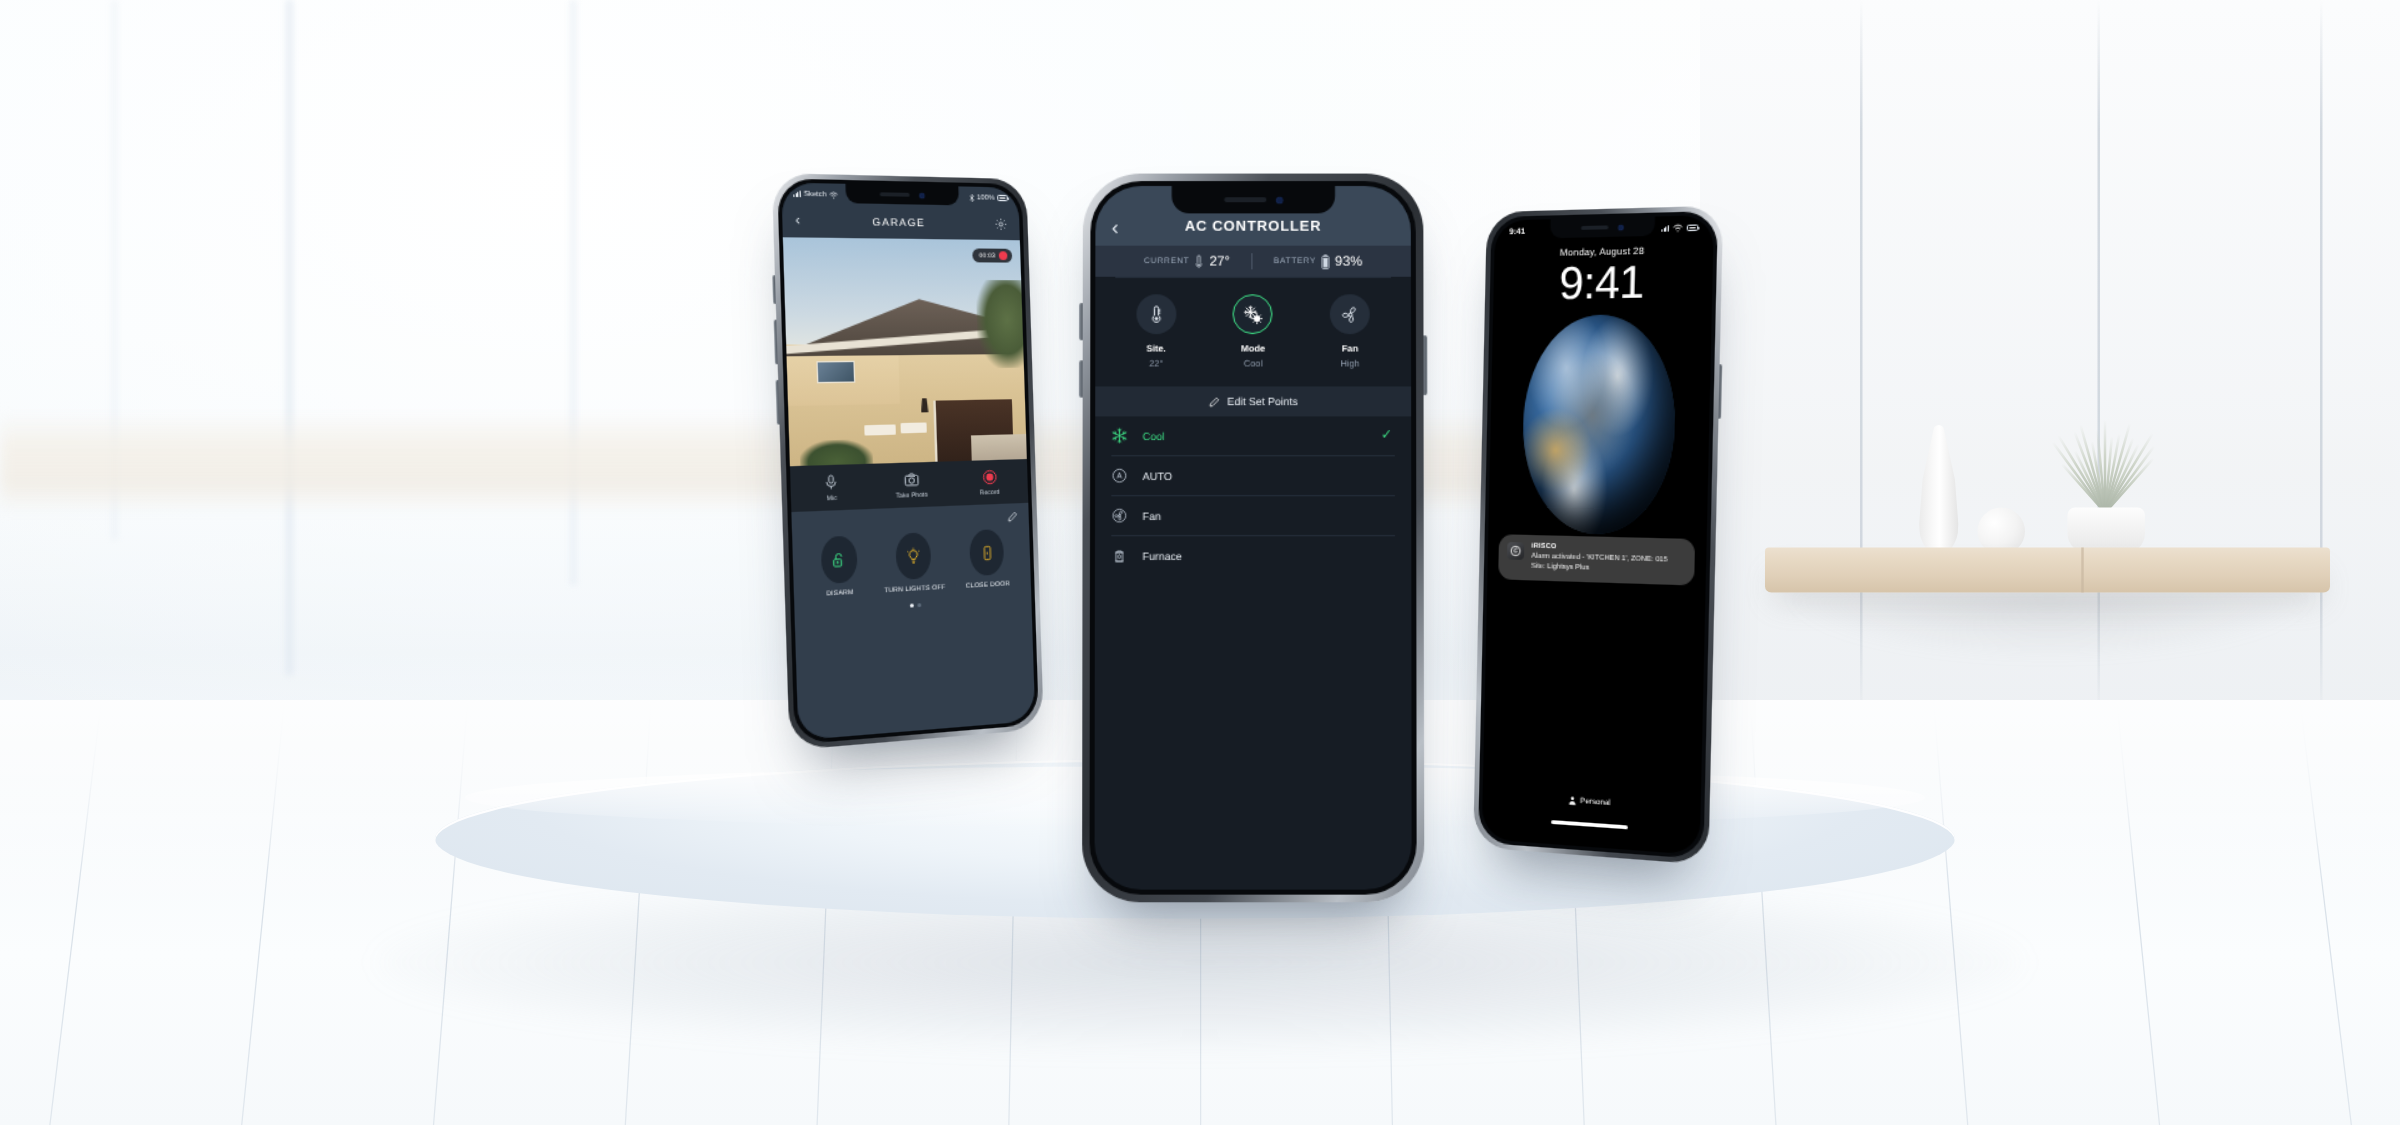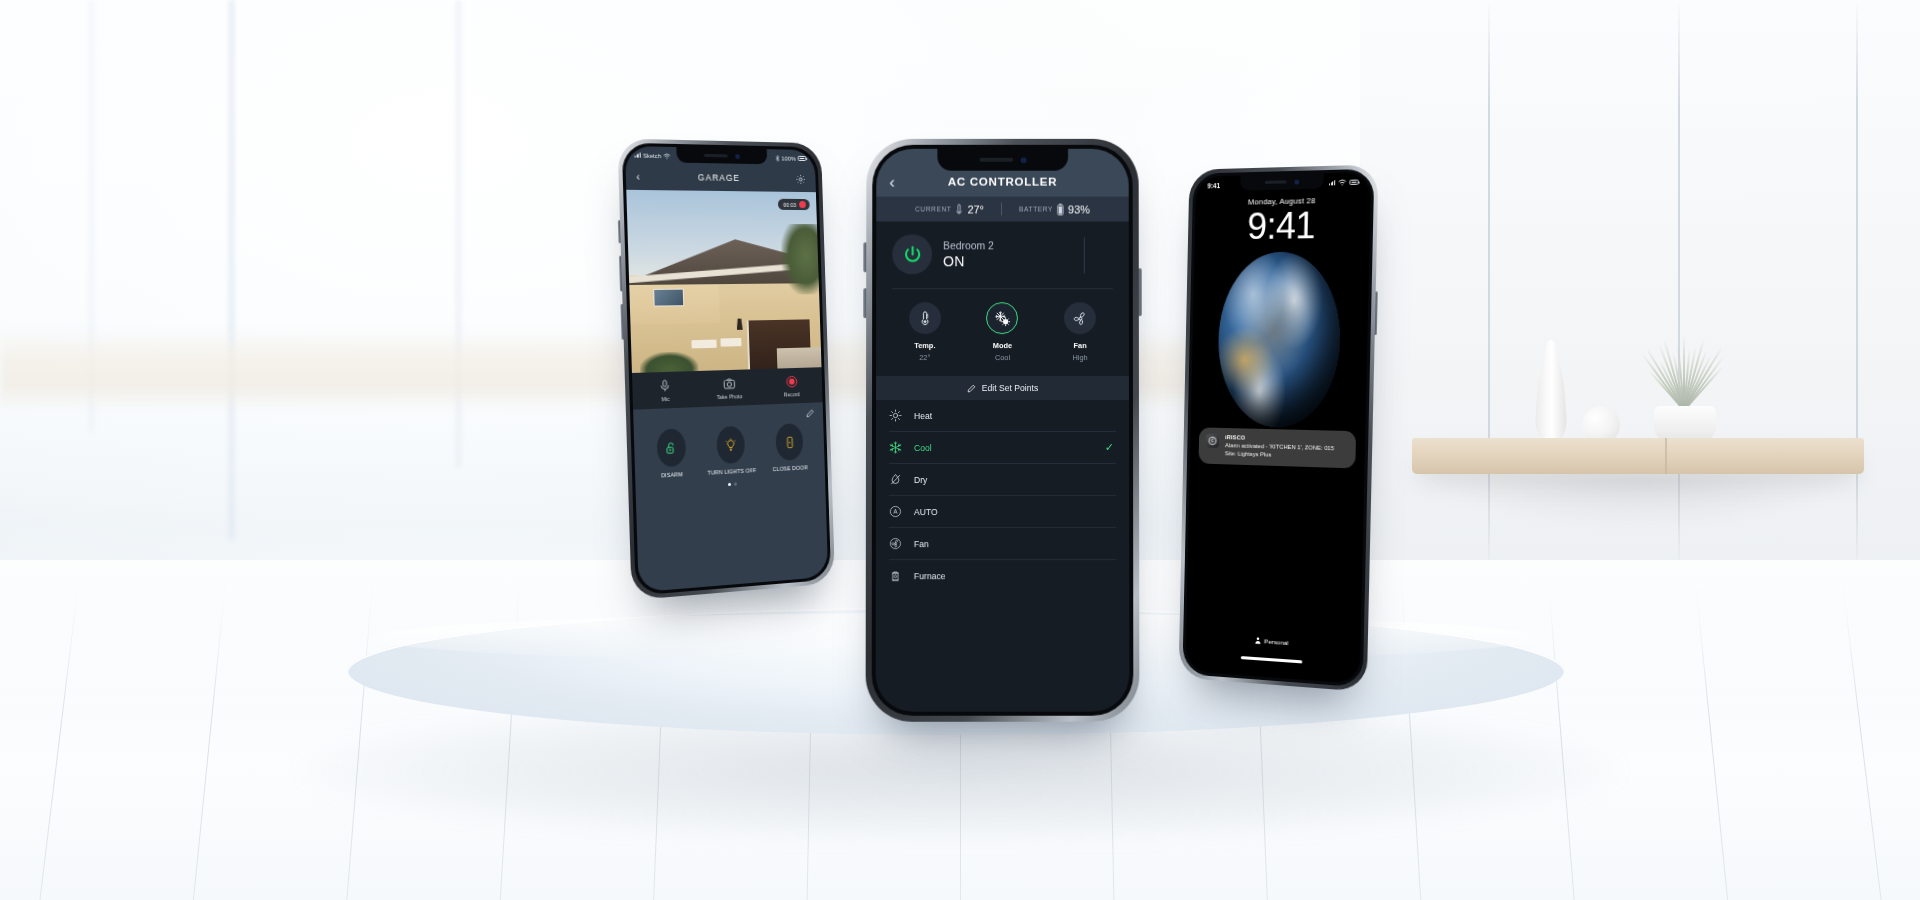--- a/index.html
+++ b/index.html
@@ -717,47 +717,34 @@
               <span class="k">BATTERY</span>
               <svg width="7" height="12" viewBox="0 0 10 18" fill="none" stroke="#cfd8e3" stroke-width="1.2">
                 <rect x="1" y="2.2" width="8" height="15" rx="1.4"></rect>
                 <path d="M3.6 2.2V.9h2.8v1.3"></path>
                 <rect x="2.4" y="4" width="5.2" height="11.6" rx=".7" fill="#cfd8e3" stroke="none"></rect>
               </svg>
               <span class="v">93%</span>
             </div>
           </div>
 
-          <div class="c-power-row">
-            <div class="c-power-btn">
-              <svg width="21" height="21" viewBox="0 0 24 24" fill="none" stroke="#12e06a" stroke-width="2.3" stroke-linecap="round">
-                <path d="M12 3.2v8.4"></path>
-                <path d="M6.6 6.1a7.6 7.6 0 1 0 10.8 0"></path>
-              </svg>
-            </div>
-            <div class="c-power-txt">
-              <div class="room">Bedroom 2</div>
-              <div class="state">ON</div>
-            </div>
-            <div class="c-vdiv"></div>
-          </div>
 
           <div class="c-hr"></div>
 
           <div class="c-modes-row">
 
             <div class="c-mode">
               <div class="c-mode-ic">
                 <svg width="16" height="16" viewBox="0 0 24 24" fill="none" stroke="#dde4ec" stroke-width="1.5">
                   <path d="M12 2.6a2.4 2.4 0 0 0-2.4 2.4v8.6a4.4 4.4 0 1 0 4.8 0V5A2.4 2.4 0 0 0 12 2.6z"></path>
                   <circle cx="12" cy="17.4" r="2.1" fill="#dde4ec" stroke="none"></circle>
                   <path d="M15.2 6.4h1.6M15.2 8.6h1.6M15.2 10.8h1.6"></path>
                 </svg>
               </div>
-              <span class="name">Temp.</span>
+              <span class="name">Site.</span>
               <span class="val">22°</span>
             </div>
 
             <div class="c-mode">
               <div class="c-mode-ic active">
                 <svg width="17" height="17" viewBox="0 0 24 24" fill="none" stroke="#ffffff" stroke-width="1.3" stroke-linecap="round">
                   <path d="M9 2.5v13M2.5 9h13M4.3 4.3l9.2 9.2M13.5 4.3L4.3 13.5"></path>
                   <path d="M9 4.9L7.4 3.4M9 4.9l1.6-1.5M4.9 9L3.4 7.4M4.9 9l-1.5 1.6M13.1 9l1.5-1.6M13.1 9l1.5 1.6M9 13.1l-1.6 1.5M9 13.1l1.6 1.5"></path>
                   <circle cx="16.4" cy="16.4" r="3.6" fill="#ffffff" stroke="none"></circle>
                   <path d="M16.4 10.8v1.2M16.4 20.8v1.2M10.8 16.4h1.2M20.8 16.4h1.2M12.5 12.5l.9.9M19.4 19.4l.9.9M20.3 12.5l-.9.9M13.4 19.4l-.9.9"></path>
@@ -784,52 +771,34 @@
 
           <div class="c-edit">
             <svg class="pen" viewBox="0 0 24 24" fill="none" stroke="currentColor" stroke-width="2">
               <path d="M16.5 3.2l4.3 4.3L8 20.3l-5 .7.7-5z"></path>
             </svg>
             <span class="lbl">Edit Set Points</span>
           </div>
 
           <div class="c-list">
 
-            <div class="c-li">
-              <span class="ico">
-                <svg viewBox="0 0 24 24" fill="none" stroke="currentColor" stroke-width="1.5" stroke-linecap="round" width="13" height="13">
-                  <circle cx="12" cy="12" r="4"></circle>
-                  <path d="M12 1.8v2.6M12 19.6v2.6M1.8 12h2.6M19.6 12h2.6M4.8 4.8l1.9 1.9M17.3 17.3l1.9 1.9M19.2 4.8l-1.9 1.9M6.7 17.3l-1.9 1.9"></path>
-                </svg>
-              </span>
-              <span class="lbl">Heat</span>
-            </div>
 
             <div class="c-li sel">
               <span class="ico">
                 <svg viewBox="0 0 24 24" fill="none" stroke="currentColor" stroke-width="1.5" stroke-linecap="round" width="13" height="13">
                   <path d="M12 1.8v20.4M2.2 6.9l19.6 10.2M21.8 6.9L2.2 17.1"></path>
                   <path d="M12 5.4L9.4 2.9M12 5.4l2.6-2.5M12 18.6l-2.6 2.5M12 18.6l2.6 2.5"></path>
                   <path d="M6.6 9.1L3.1 8.6M6.6 9.1L5.6 5.7M17.4 14.9l3.5.5M17.4 14.9l1 3.4"></path>
                   <path d="M17.4 9.1l3.5-.5M17.4 9.1l1-3.4M6.6 14.9l-3.5.5M6.6 14.9l-1 3.4"></path>
                 </svg>
               </span>
               <span class="lbl">Cool</span>
               <span class="check">✓</span>
             </div>
 
-            <div class="c-li">
-              <span class="ico">
-                <svg viewBox="0 0 24 24" fill="none" stroke="currentColor" stroke-width="1.5" width="13" height="13">
-                  <path d="M12 2.8c3.4 4 6.2 7 6.2 10.4a6.2 6.2 0 1 1-12.4 0c0-3.4 2.8-6.4 6.2-10.4z"></path>
-                  <path d="M4.3 20.6L20.2 3.8"></path>
-                </svg>
-              </span>
-              <span class="lbl">Dry</span>
-            </div>
 
             <div class="c-li">
               <span class="ico">
                 <svg viewBox="0 0 24 24" fill="none" stroke="currentColor" stroke-width="1.4" width="13" height="13">
                   <circle cx="12" cy="12" r="9.4"></circle>
                   <path d="M8.9 15.8L12 7.6l3.1 8.2M10 13.4h4" stroke-width="1.3"></path>
                 </svg>
               </span>
               <span class="lbl">AUTO</span>
             </div>

